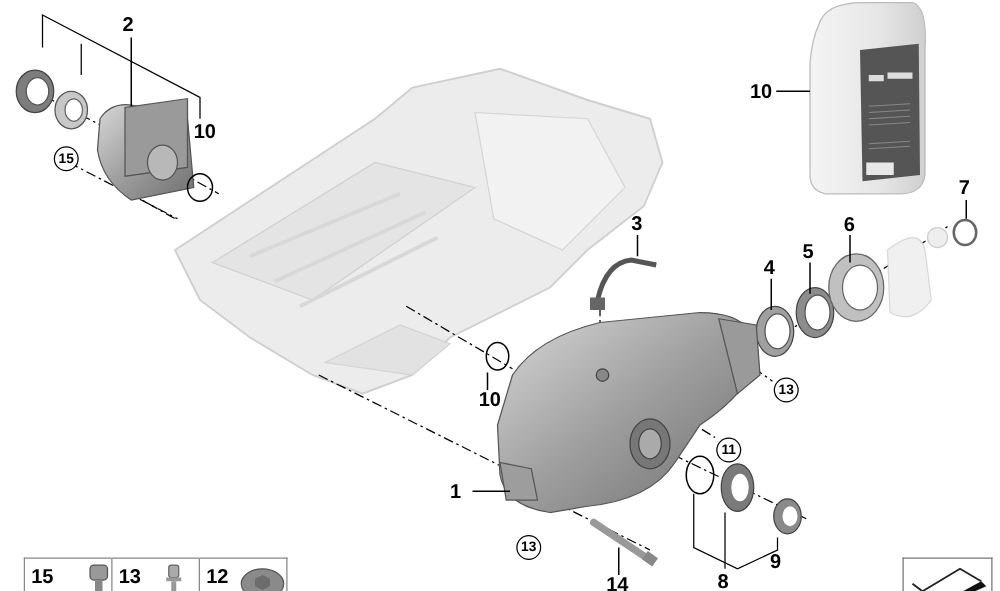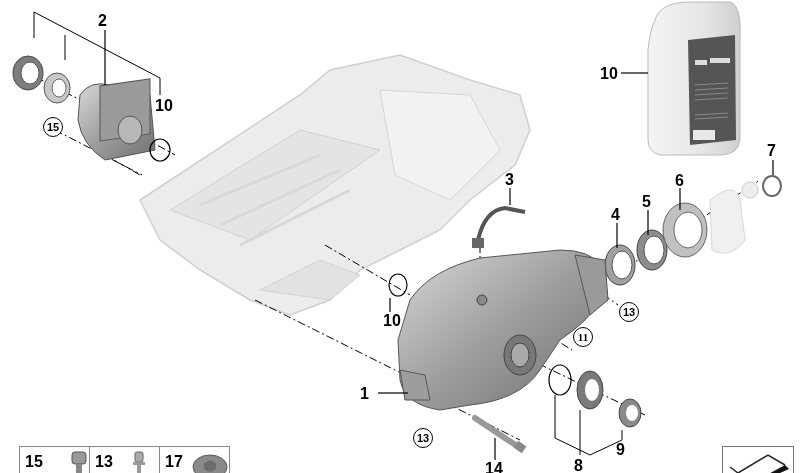--- a/index.html
+++ b/index.html
@@ -143,21 +143,21 @@
 <div class="label" style="left:155px;top:98px;">10</div>
 <div class="circ" style="left:43px;top:117px;">15</div>
 <div class="label" style="left:600px;top:66px;">10</div>
 <div class="label" style="left:767px;top:143px;">7</div>
 <div class="label" style="left:505px;top:172px;">3</div>
 <div class="label" style="left:611px;top:207px;">4</div>
 <div class="label" style="left:642px;top:194px;">5</div>
 <div class="label" style="left:675px;top:173px;">6</div>
 <div class="label" style="left:383px;top:313px;">10</div>
 <div class="circ" style="left:619px;top:302px;">13</div>
-<div class="circ" style="left:573px;top:327px;font-family:Liberation Serif, serif;">11</div>
+<div class="circ" style="left:573px;top:350px;">11</div>
 <div class="label" style="left:360px;top:386px;">1</div>
 <div class="circ" style="left:413px;top:428px;">13</div>
 <div class="label" style="left:485px;top:461px;">14</div>
 <div class="label" style="left:574px;top:458px;">8</div>
 <div class="label" style="left:616px;top:442px;">9</div>
 
 <div class="legend">
   <div class="legend-cell">
     <span class="legend-num">15</span>
     <svg style="position:absolute;left:50px;top:3px" width="18" height="27">
@@ -167,21 +167,21 @@
   </div>
   <div class="legend-cell">
     <span class="legend-num">13</span>
     <svg style="position:absolute;left:42px;top:3px" width="14" height="27">
       <rect x="3" y="2" width="8" height="10" rx="2" fill="#aaa" stroke="#666"></rect>
       <rect x="1" y="12" width="12" height="3" fill="#999"></rect>
       <rect x="5" y="15" width="4" height="12" fill="#999"></rect>
     </svg>
   </div>
   <div class="legend-cell">
-    <span class="legend-num">17</span>
+    <span class="legend-num">12</span>
     <svg style="position:absolute;left:32px;top:4px" width="36" height="26">
       <ellipse cx="18" cy="16" rx="17" ry="12" fill="#8a8a8a" stroke="#555"></ellipse>
       <polygon points="12,12 18,9 24,12 24,18 18,21 12,18" fill="#6c6c6c"></polygon>
     </svg>
   </div>
 </div>
 
 <div class="nav-icon">
   <svg width="70" height="30">
     <polyline points="7,20 15,26 45,8 62,18" fill="none" stroke="#222" stroke-width="1.5"></polyline>

